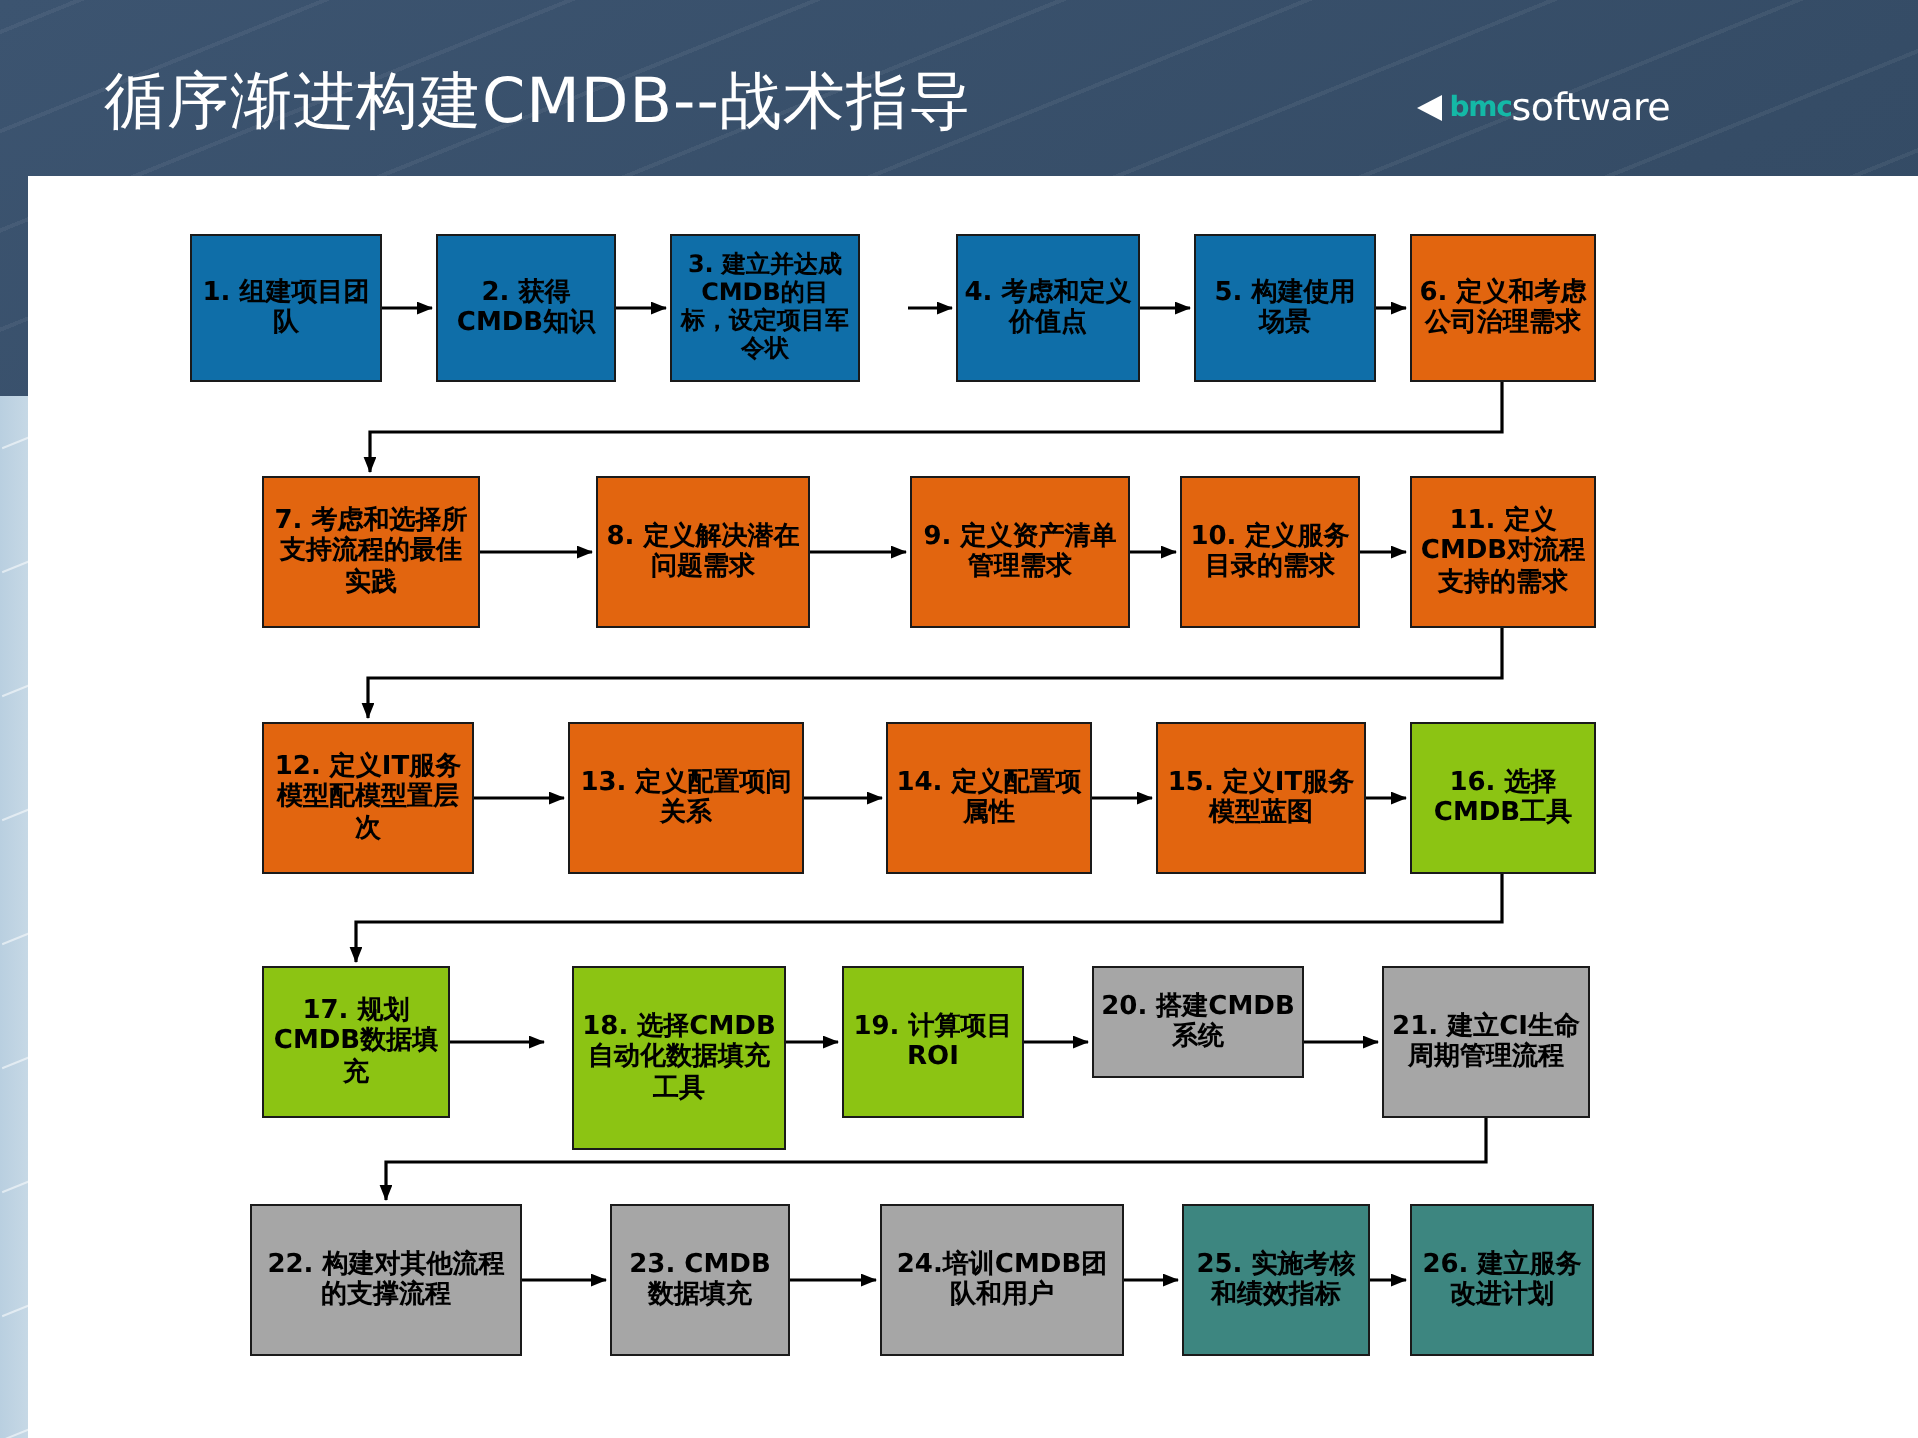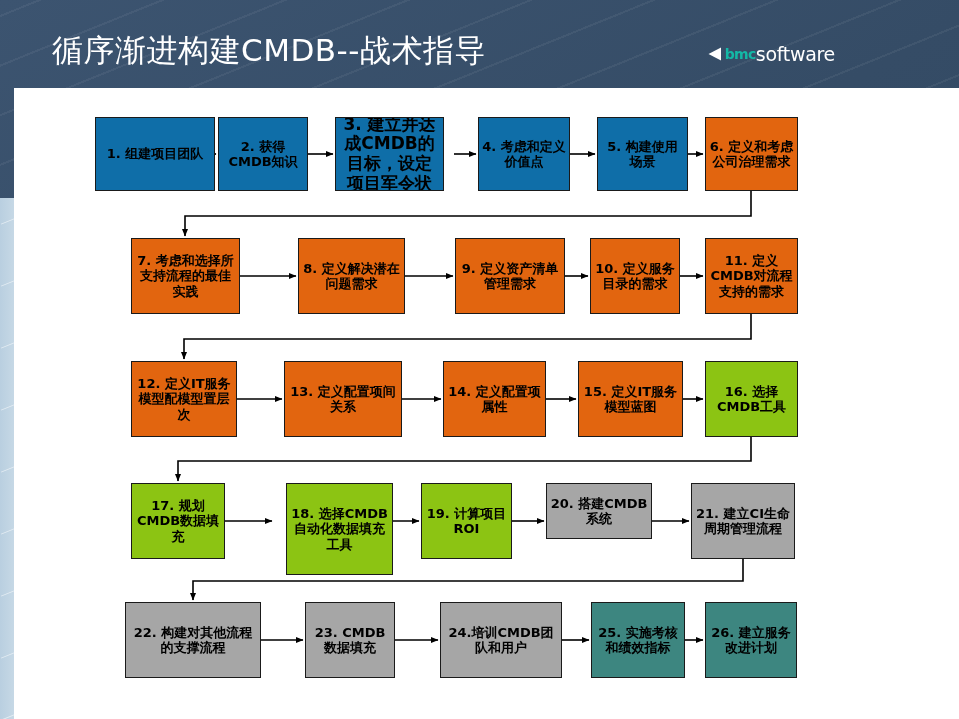--- a/index.html
+++ b/index.html
@@ -199,27 +199,27 @@
         <path d="M562,640 L589,640" marker-end="url(#ah)"></path>
         <path d="M685,640 L703,640" marker-end="url(#ah)"></path>
         <path d="M751,191 L751,216 L185,216 L185,236" marker-end="url(#ah)"></path>
         <path d="M751,314 L751,339 L184,339 L184,359" marker-end="url(#ah)"></path>
         <path d="M751,437 L751,461 L178,461 L178,481" marker-end="url(#ah)"></path>
         <path d="M743,559 L743,581 L193,581 L193,600" marker-end="url(#ah)"></path>
       </g>
   </svg>
 
   <div id="nodes-layer">
-      <div class="node c-blue" style="left: 95px; top: 117px; width: 120px; height: 74px; font-size: 13px;">
+      <div class="node c-blue" style="left: 95px; top: 117px; width: 96px; height: 74px; font-size: 13px;">
         <span class="node-label">1. 组建项目团队</span>
       </div>
       <div class="node c-blue" style="left: 218px; top: 117px; width: 90px; height: 74px; font-size: 13px;">
         <span class="node-label">2. 获得CMDB知识</span>
       </div>
-      <div class="node c-blue" style="left: 335px; top: 117px; width: 109px; height: 74px; font-size: 17px;">
+      <div class="node c-blue" style="left: 335px; top: 117px; width: 95px; height: 74px; font-size: 12px;">
         <span class="node-label">3. 建立并达成CMDB的目标，设定项目军令状</span>
       </div>
       <div class="node c-blue" style="left: 478px; top: 117px; width: 92px; height: 74px; font-size: 13px;">
         <span class="node-label">4. 考虑和定义价值点</span>
       </div>
       <div class="node c-blue" style="left: 597px; top: 117px; width: 91px; height: 74px; font-size: 13px;">
         <span class="node-label">5. 构建使用场景</span>
       </div>
       <div class="node c-orange" style="left: 705px; top: 117px; width: 93px; height: 74px; font-size: 13px;">
         <span class="node-label">6. 定义和考虑公司治理需求</span>

